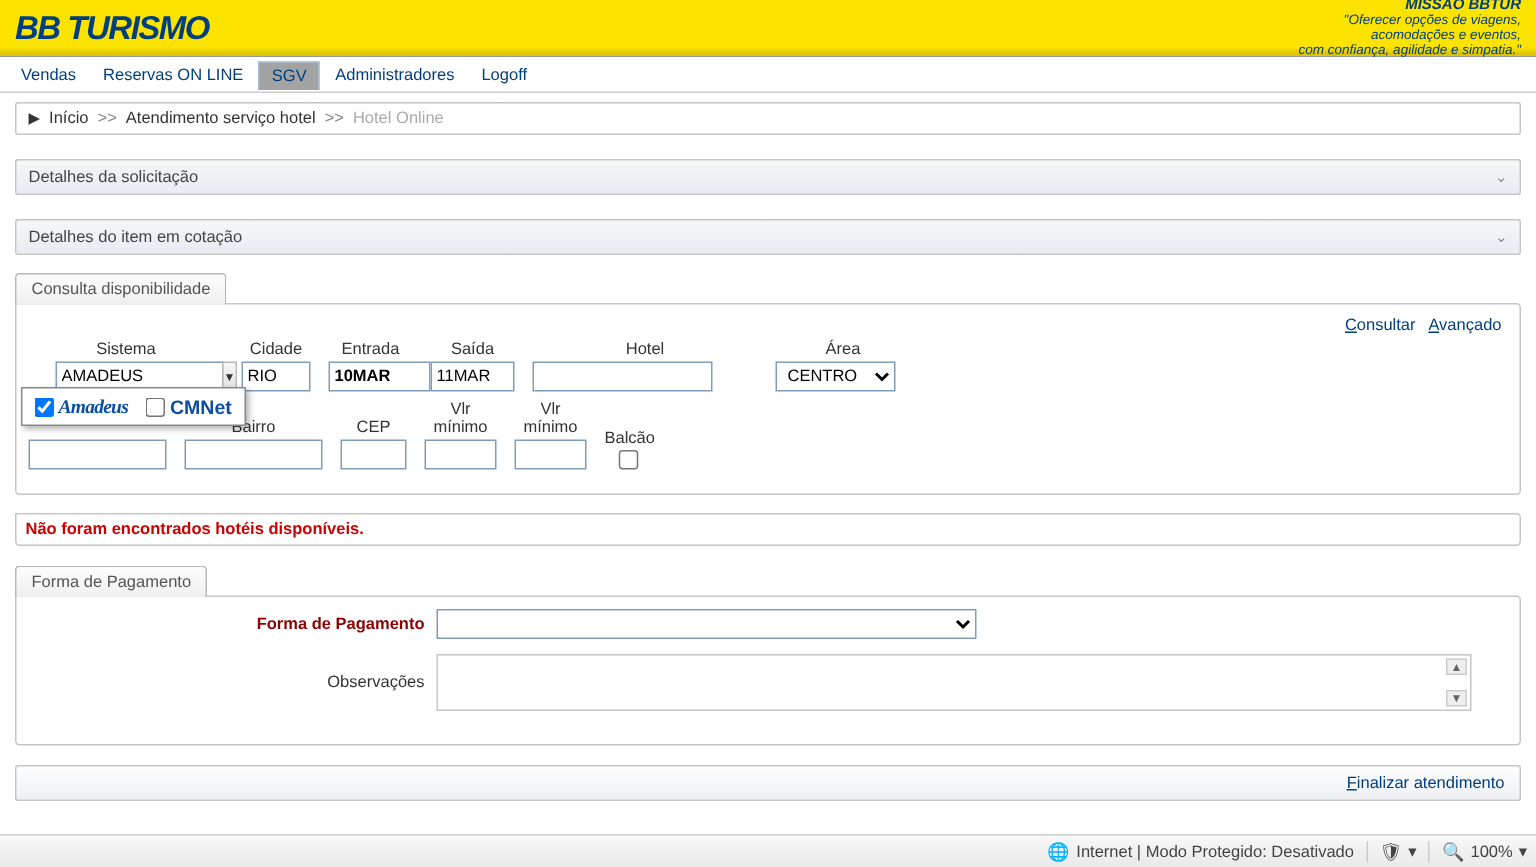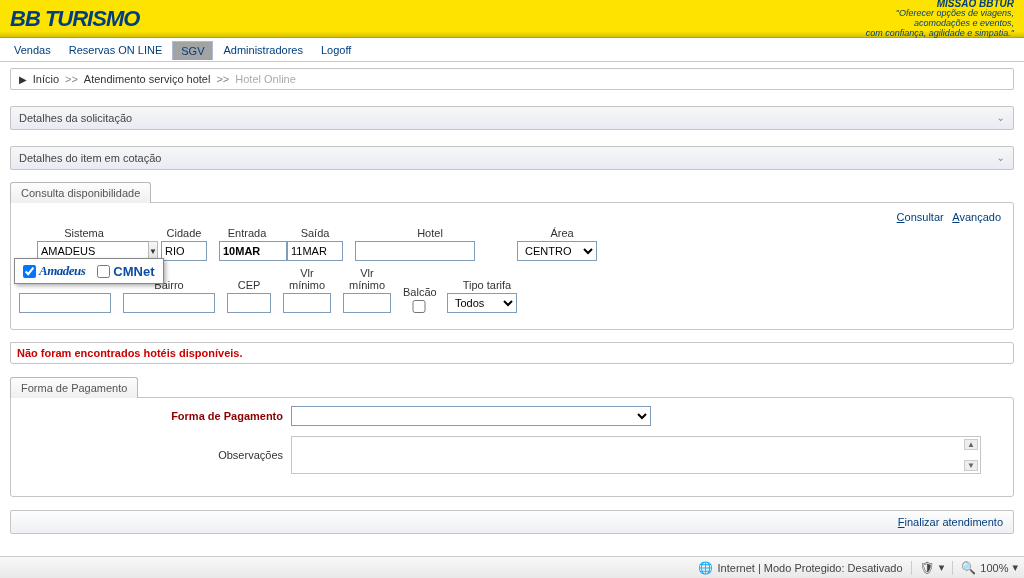--- a/index.html
+++ b/index.html
@@ -167,26 +167,20 @@
           <label>Vlr mínimo</label>
           <input type="text" style="width: 48px;">
         </div>
         <div class="form-col" style="width:48px">
           <label>Vlr mínimo</label>
           <input type="text" style="width: 48px;">
         </div>
         <div class="form-col checkbox-cell" style="width:32px">
           <label>Balcão</label>
           <input type="checkbox" style="">
-        </div>
-        <div class="form-col" style="width:80px">
-          <label>Tipo tarifa</label>
-          <select style="width:70px">
-            <option>Todos</option>
-          </select>
         </div>
       </div>
     </div>
   </div>
 
   <div class="popup">
     <label>
       <input type="checkbox" checked="" style="">
       <span class="amadeus-logo">maDEUS</span>
     </label>

